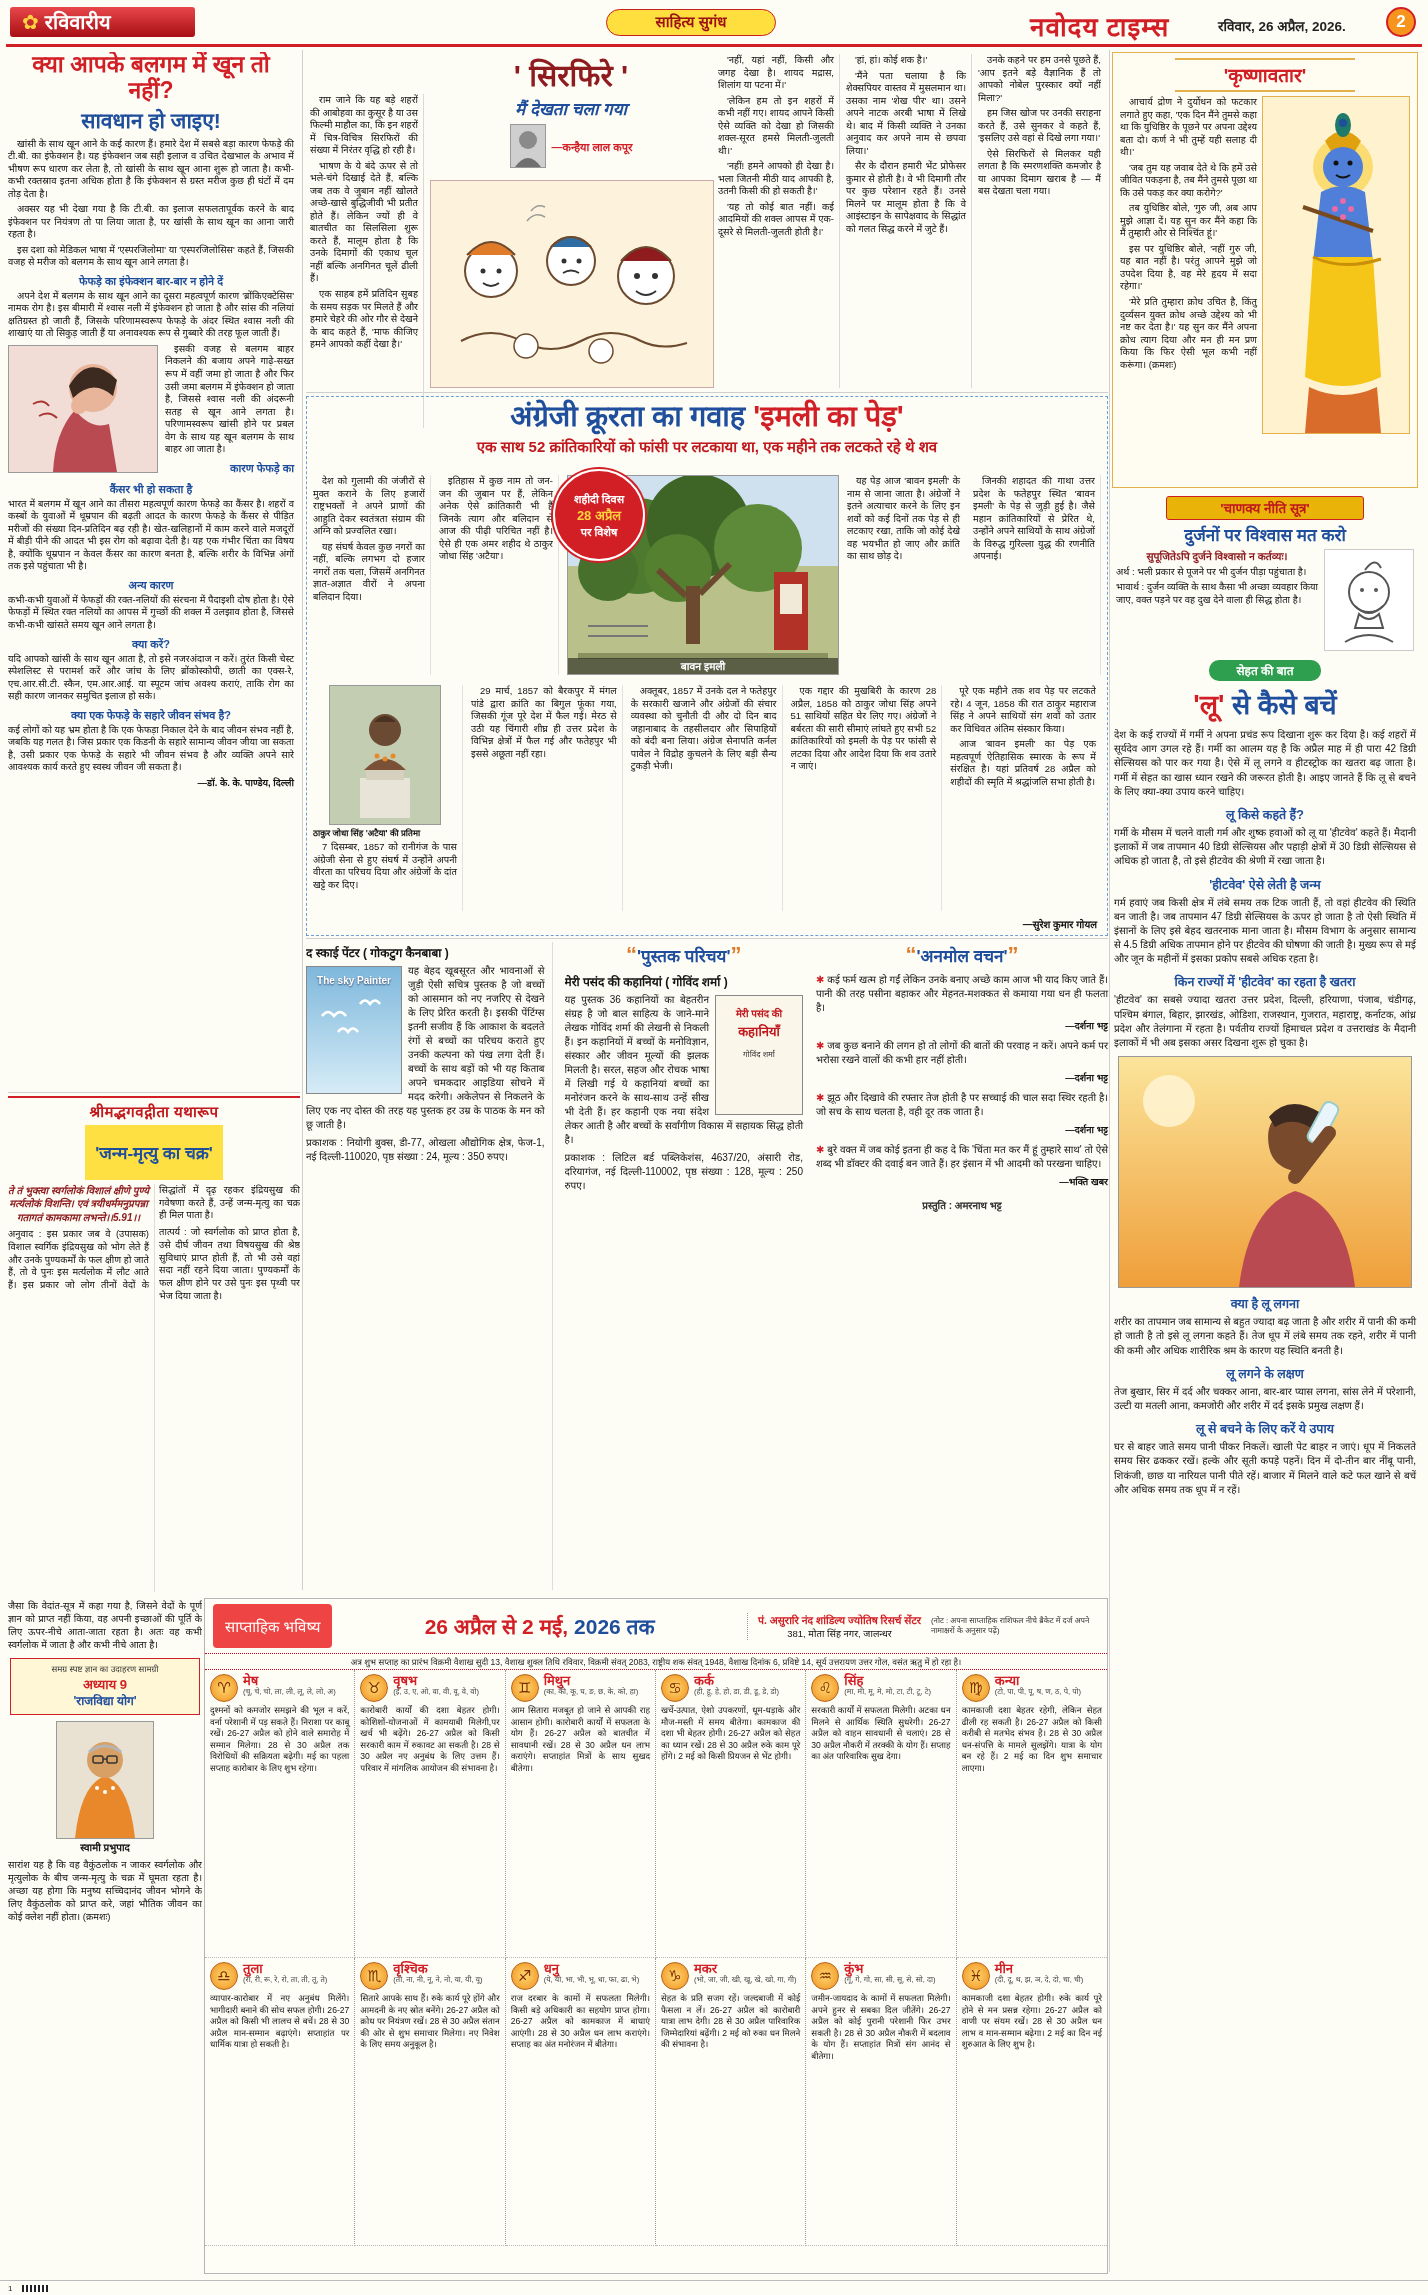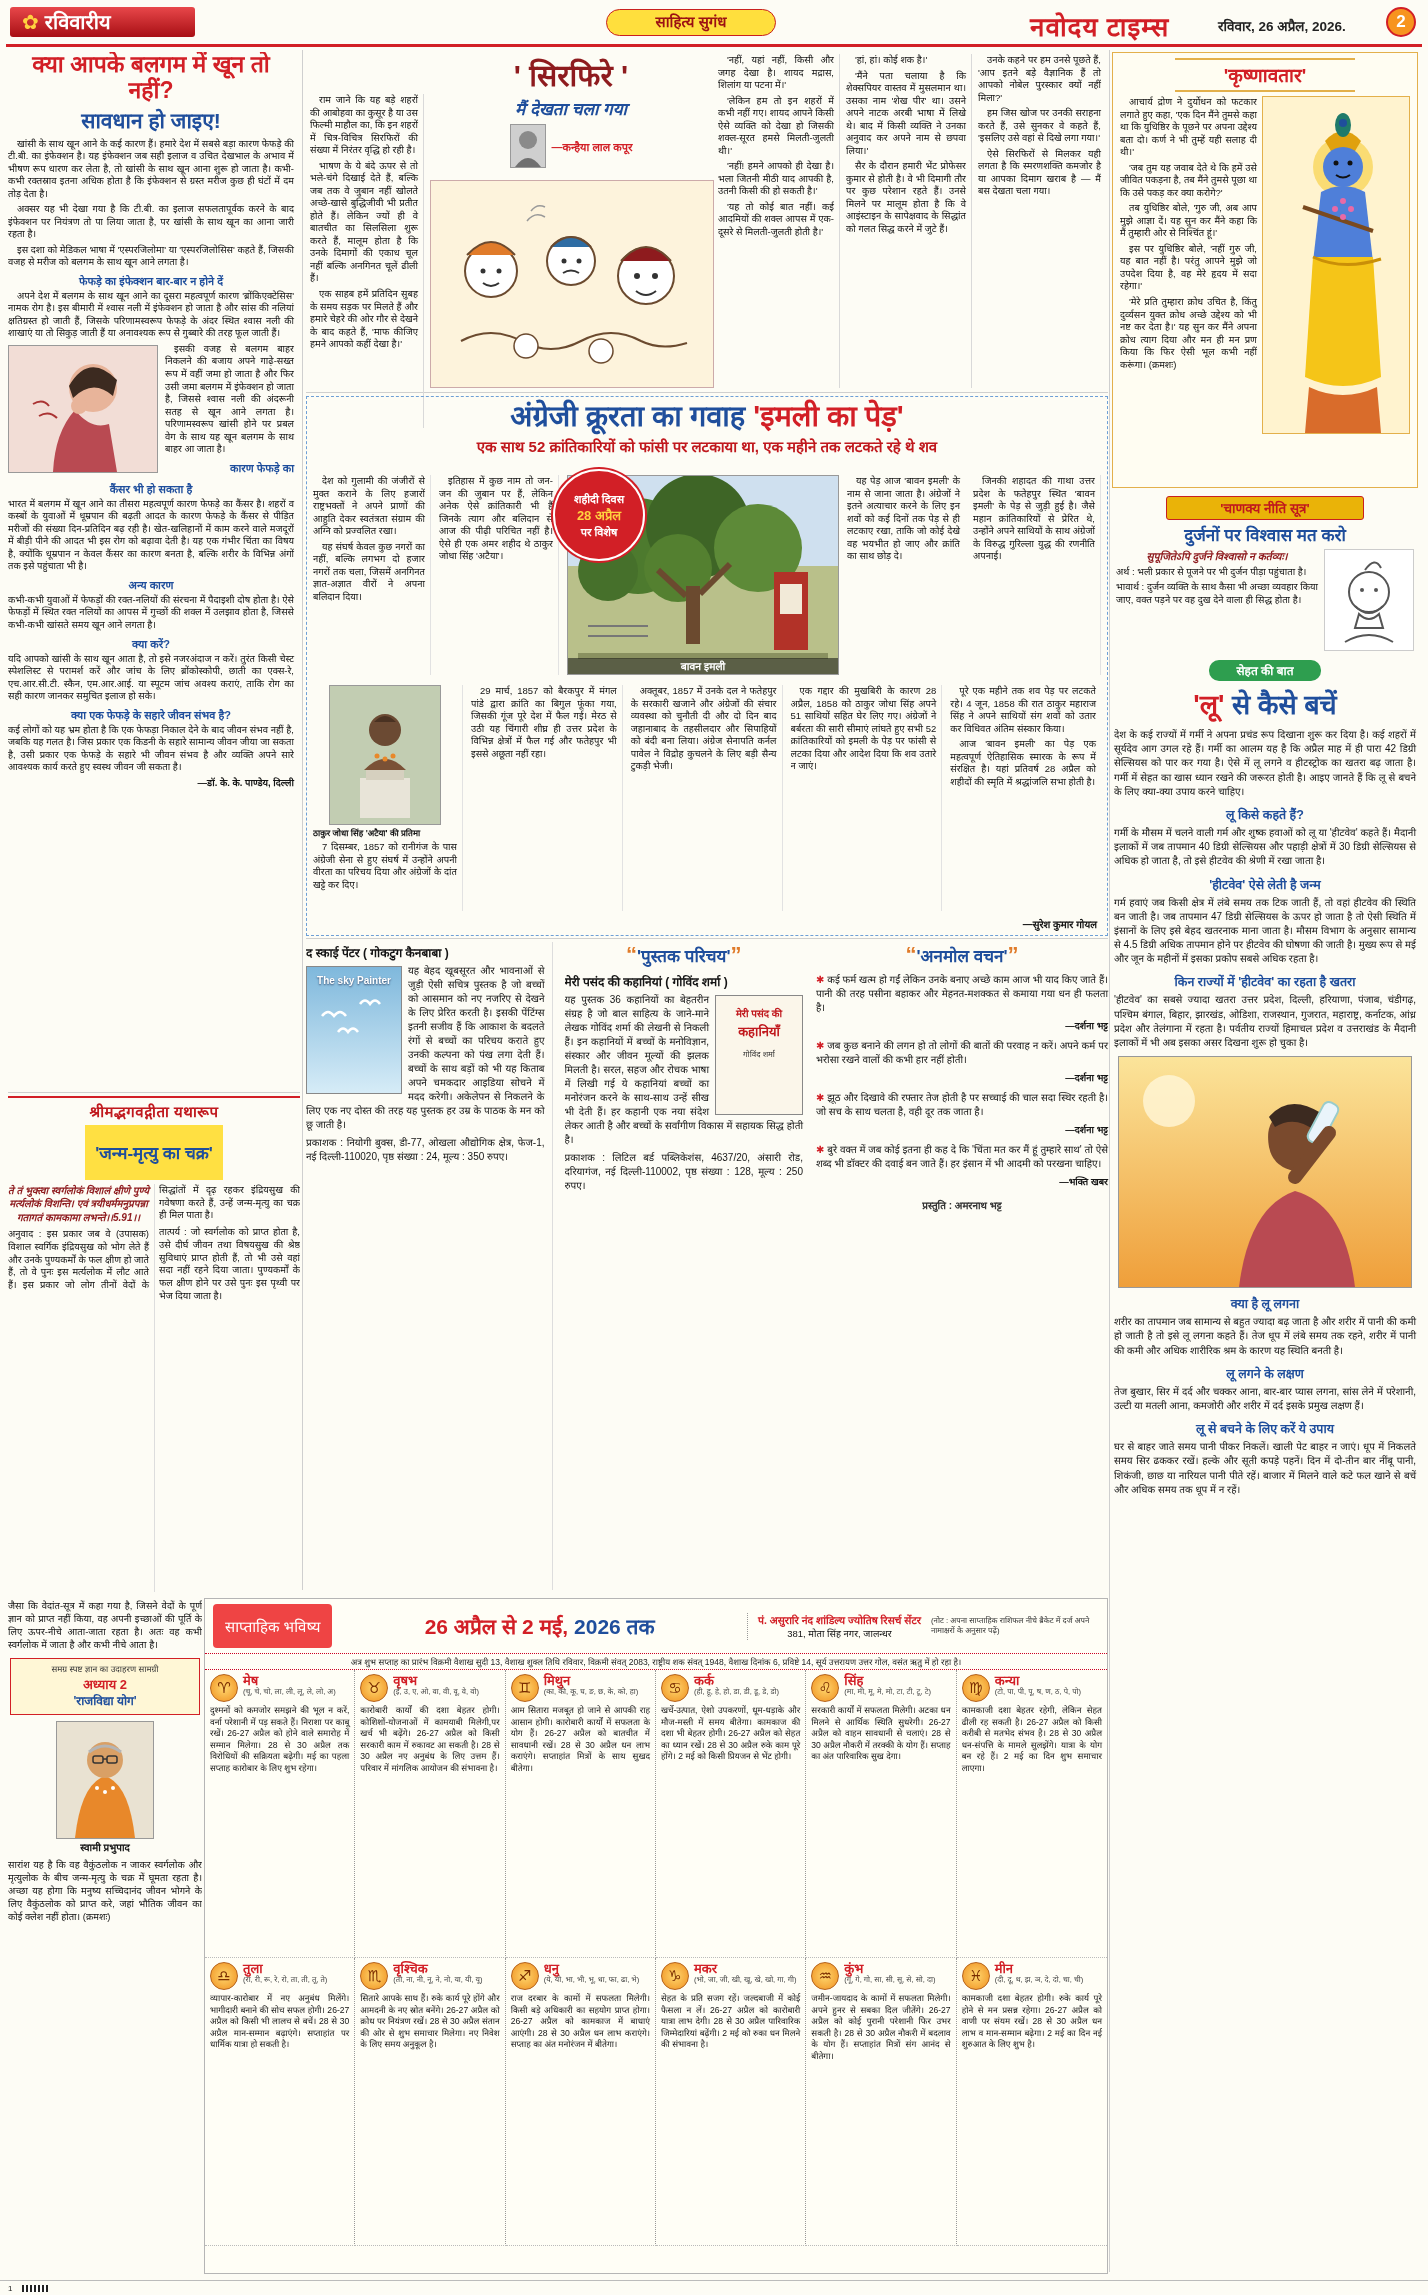--- a/index.html
+++ b/index.html
@@ -68,21 +68,21 @@
   .ph-statue{width:110px;height:138px;margin:0 auto;}
   .st-cap{font-size:8.5px;font-weight:bold;margin:2px 0 3px;}
   .im-by{position:absolute;right:10px;bottom:4px;font-weight:bold;font-size:10px;}
   
   .ch{position:absolute;left:1112px;top:494px;width:306px;height:160px;box-sizing:border-box;padding:2px 4px;}
   .ch-pill{width:196px;margin:0 auto;background:#eab308;border:1px solid #c9201f;border-radius:3px;
            text-align:center;font-size:13.5px;font-weight:bold;color:#c0181d;padding:2px 0;}
   .ch-t{text-align:center;font-size:17px;font-weight:bold;color:#1f4e9c;margin:3px 0;}
   .ch-flex{display:flex;gap:6px;}
   .ch-sk{width:88px;height:100px;flex:none;background:#fff;border:1px solid #ccc;overflow:hidden;}
-  .ch-sans{font-size:10.5px;font-weight:bold;font-style:italic;color:#8e1b1e;text-align:center;margin-bottom:3px;}
+  .ch-sans{font-size:10.5px;font-weight:bold;color:#8e1b1e;text-align:center;margin-bottom:3px;}
   .ch-b{font-size:9.5px;line-height:1.3;text-align:justify;margin-bottom:3px;}
   
   .loo{position:absolute;left:1112px;top:660px;width:306px;height:1612px;box-sizing:border-box;padding:0 2px;overflow:hidden;}
   .loo-tag{width:112px;margin:0 auto;background:#2e9e4f;color:#fff;font-weight:bold;font-size:12px;
            text-align:center;border-radius:10px;padding:2px 0;}
   .loo-t{text-align:center;font-size:27px;font-weight:bold;margin:4px 0 6px;}
   .loo .body{font-size:10px;line-height:1.42;}
   .loo h3{font-size:12.5px;font-weight:bold;color:#1f4e9c;text-align:center;margin:7px 0 3px;}
   .ph-water{width:292px;height:230px;margin:6px auto;}
   
@@ -483,21 +483,21 @@
     <div class="gt-cols">
       <div class="gt-verse">ते तं भुक्त्वा स्वर्गलोकं विशालं क्षीणे पुण्ये मर्त्यलोकं विशन्ति। एवं त्रयीधर्ममनुप्रपन्ना गतागतं कामकामा लभन्ते।।5.91।।</div>
       <p style="margin:0 0 4px;">अनुवाद : इस प्रकार जब वे (उपासक) विशाल स्वर्गिक इंद्रियसुख को भोग लेते हैं और उनके पुण्यकर्मों के फल क्षीण हो जाते हैं, तो वे पुनः इस मर्त्यलोक में लौट आते हैं। इस प्रकार जो लोग तीनों वेदों के सिद्धांतों में दृढ़ रहकर इंद्रियसुख की गवेषणा करते हैं, उन्हें जन्म-मृत्यु का चक्र ही मिल पाता है।</p>
       <p style="margin:0;">तात्पर्य : जो स्वर्गलोक को प्राप्त होता है, उसे दीर्घ जीवन तथा विषयसुख की श्रेष्ठ सुविधाएं प्राप्त होती हैं, तो भी उसे वहां सदा नहीं रहने दिया जाता। पुण्यकर्मों के फल क्षीण होने पर उसे पुनः इस पृथ्वी पर भेज दिया जाता है।</p>
     </div>
   </div>
   <div class="gt2">
     <p style="margin:0 0 4px;">जैसा कि वेदांत-सूत्र में कहा गया है, जिसने वेदों के पूर्ण ज्ञान को प्राप्त नहीं किया, वह अपनी इच्छाओं की पूर्ति के लिए ऊपर-नीचे आता-जाता रहता है। अतः वह कभी स्वर्गलोक में जाता है और कभी नीचे आता है।</p>
     <div class="gt-box">
       <span class="n">समग्र स्पष्ट ज्ञान का उदाहरण सामग्री</span><br>
-      <span class="c1">अध्याय 2</span><br>
+      <span class="c1">अध्याय 9</span><br>
       <span class="c2">'राजविद्या योग'</span>
     </div>
     <div class="ph ph-swami">
       <svg width="96" height="116" viewBox="0 0 96 116">
         <rect width="96" height="116" fill="#e9e2d2"></rect>
         <path d="M18 116 q6 -54 30 -62 q24 8 30 62z" fill="#e8882a"></path>
         <circle cx="48" cy="38" r="18" fill="#d9a066"></circle>
         <path d="M32 30 q16 -12 32 0" stroke="#b5b5b5" stroke-width="3" fill="none"></path>
         <rect x="36" y="34" width="10" height="7" rx="2" fill="none" stroke="#333" stroke-width="1.5"></rect>
         <rect x="50" y="34" width="10" height="7" rx="2" fill="none" stroke="#333" stroke-width="1.5"></rect>

